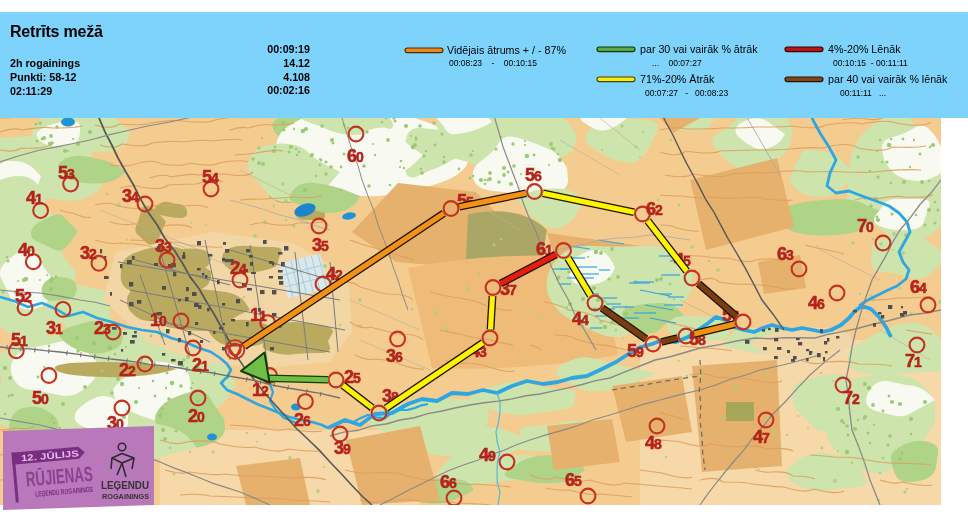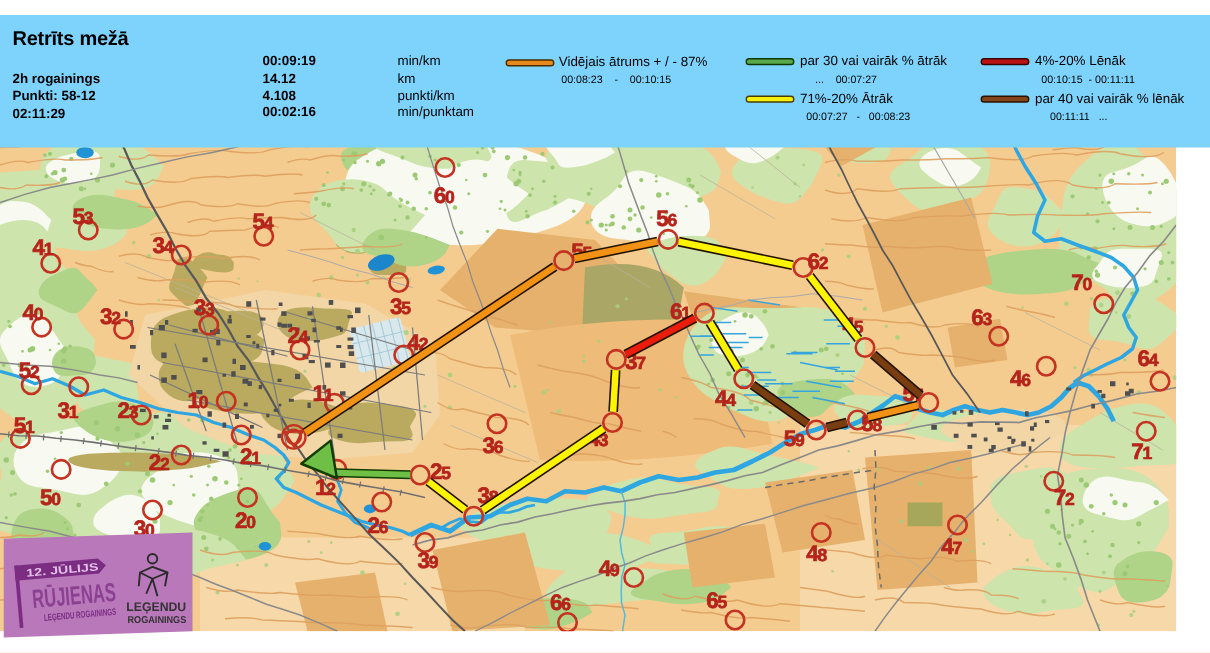--- a/index.html
+++ b/index.html
@@ -13,23 +13,22 @@
 </head>
 <body>
 
 <div id="hdr">
 
   <div class="abs b" style="left:10px;top:11px;font-size:16px;letter-spacing:-0.2px">Retrīts mežā</div>
 
   <div class="abs b t11" style="left:10px;top:45px;line-height:13.8px">2h rogainings<br>Punkti: 58-12<br>02:11:29</div>
 
 
-  <div class="abs b t11" style="left:210px;top:31px;width:100px;text-align:left;line-height:13.8px">00:09:19<br>14.12<br>4.108<br>00:02:16</div>
-
-  <div class="abs t11" style="left:318px;top:31px;line-height:13.8px">min/km<br>km<br>punkti/km<br>min/punktam</div>
+  <div class="abs b t11" style="left:210px;top:31px;width:100px;text-align:right;line-height:13.8px">00:09:19<br>14.12<br>4.108<br>00:02:16</div>
+
 
   <svg class="abs" style="left:404px;top:34px" width="40" height="9">
       <rect x="1" y="2" width="38" height="4.6" rx="2.3" fill="#e8891c" stroke="#4a2c00" stroke-width="1.1"></rect>
     </svg>
   <div class="abs t11" style="left:447px;top:32px">Vidējais ātrums + / - 87%</div>
   <div class="abs t9" style="left:449px;top:46px">00:08:23&nbsp;&nbsp;&nbsp;&nbsp;-&nbsp;&nbsp;&nbsp;&nbsp;00:10:15</div>
 
   <svg class="abs" style="left:596px;top:33px" width="40" height="9">
       <rect x="1" y="2" width="38" height="4.6" rx="2.3" fill="#59a84c" stroke="#0c3a00" stroke-width="1.1"></rect>
     </svg>

